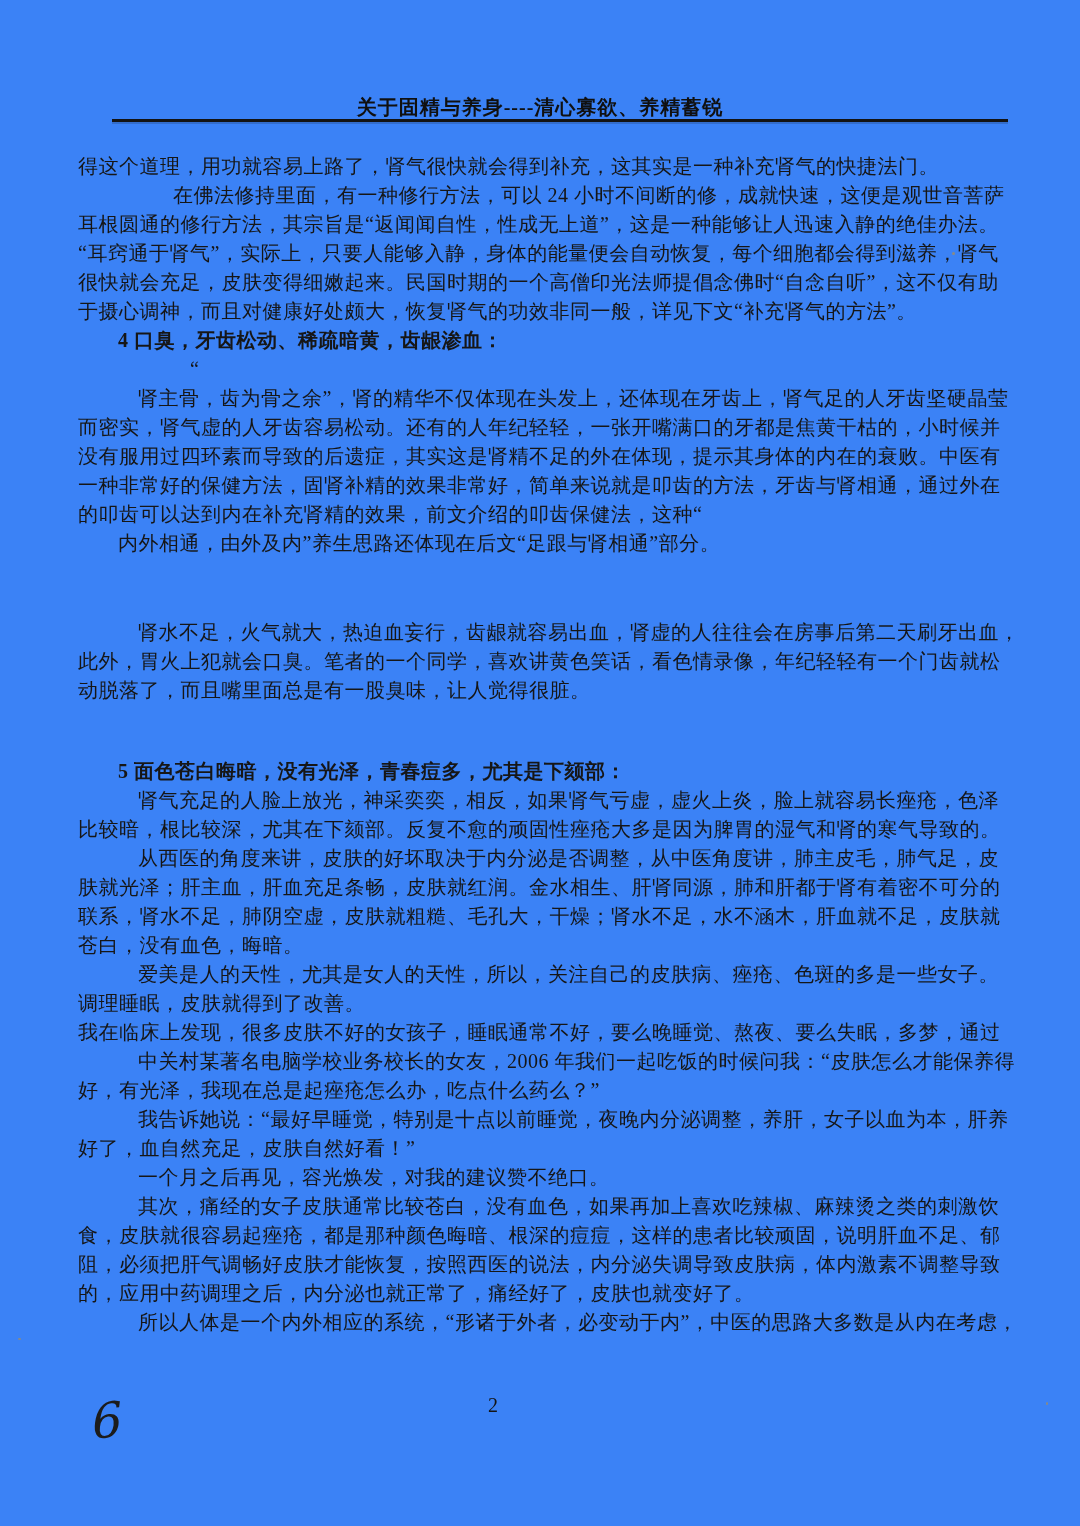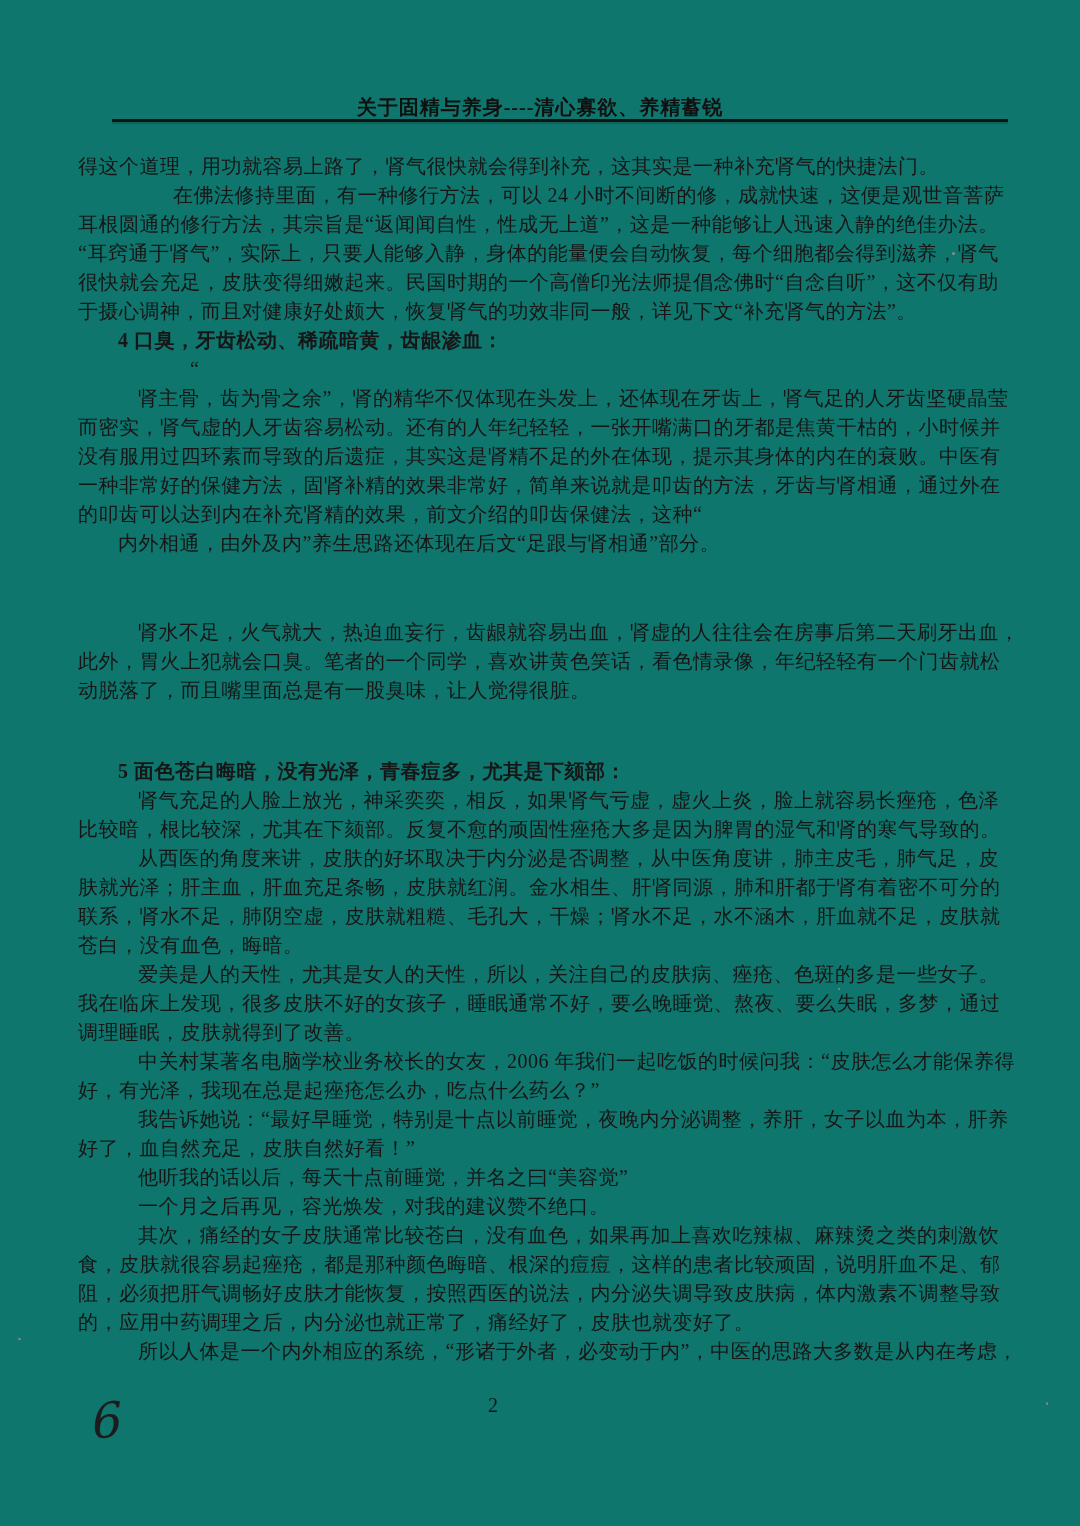--- a/index.html
+++ b/index.html
@@ -1,20 +1,20 @@
 <!DOCTYPE html>
 <html><head>
 <meta charset="utf-8">
 <style>
   html,body{margin:0;padding:0;background:#e8e8e6;}
   .page{
     position:relative;
     width:1080px;height:1526px;
     margin:0 auto;
-    background:#0f766e;
+    background:#3b82f6;
     overflow:hidden;
     font-family:"Liberation Serif","DejaVu Serif",serif;
     color:#151515;
   }
   .running-header{
     position:absolute;top:94px;left:0;width:1080px;
     text-align:center;
     font-size:20px;font-weight:700;letter-spacing:1px;
     color:#101010;
   }
@@ -107,27 +107,26 @@
       </section>
 
     <section class="sec">
         <p class="line ind2">肾气充足的人脸上放光，神采奕奕，相反，如果肾气亏虚，虚火上炎，脸上就容易长痤疮，色泽</p>
         <p class="line ind0">比较暗，根比较深，尤其在下颏部。反复不愈的顽固性痤疮大多是因为脾胃的湿气和肾的寒气导致的。</p>
         <p class="line ind2">从西医的角度来讲，皮肤的好坏取决于内分泌是否调整，从中医角度讲，肺主皮毛，肺气足，皮</p>
         <p class="line ind0">肤就光泽；肝主血，肝血充足条畅，皮肤就红润。金水相生、肝肾同源，肺和肝都于肾有着密不可分的</p>
         <p class="line ind0">联系，肾水不足，肺阴空虚，皮肤就粗糙、毛孔大，干燥；肾水不足，水不涵木，肝血就不足，皮肤就</p>
         <p class="line ind0">苍白，没有血色，晦暗。</p>
         <p class="line ind2">爱美是人的天性，尤其是女人的天性，所以，关注自己的皮肤病、痤疮、色斑的多是一些女子。</p>
+        <p class="line ind0">调理睡眠，皮肤就得到了改善。</p>
         <p class="line ind0">我在临床上发现，很多皮肤不好的女孩子，睡眠通常不好，要么晚睡觉、熬夜、要么失眠，多梦，通过</p>
-        <p class="line ind0">调理睡眠，皮肤就得到了改善。</p>
         <p class="line ind2">中关村某著名电脑学校业务校长的女友，2006 年我们一起吃饭的时候问我：“皮肤怎么才能保养得</p>
         <p class="line ind0">好，有光泽，我现在总是起痤疮怎么办，吃点什么药么？”</p>
         <p class="line ind2">我告诉她说：“最好早睡觉，特别是十点以前睡觉，夜晚内分泌调整，养肝，女子以血为本，肝养</p>
         <p class="line ind0">好了，血自然充足，皮肤自然好看！”</p>
-        <p class="line ind2">他听我的话以后，每天十点前睡觉，并名之曰“美容觉”</p>
         <p class="line ind2">一个月之后再见，容光焕发，对我的建议赞不绝口。</p>
         <p class="line ind2">其次，痛经的女子皮肤通常比较苍白，没有血色，如果再加上喜欢吃辣椒、麻辣烫之类的刺激饮</p>
         <p class="line ind0">食，皮肤就很容易起痤疮，都是那种颜色晦暗、根深的痘痘，这样的患者比较顽固，说明肝血不足、郁</p>
         <p class="line ind0">阻，必须把肝气调畅好皮肤才能恢复，按照西医的说法，内分泌失调导致皮肤病，体内激素不调整导致</p>
         <p class="line ind0">的，应用中药调理之后，内分泌也就正常了，痛经好了，皮肤也就变好了。</p>
         <p class="line ind2">所以人体是一个内外相应的系统，“形诸于外者，必变动于内”，中医的思路大多数是从内在考虑，</p>
       </section>
   </div>
 
   <div class="page-number">2</div>

